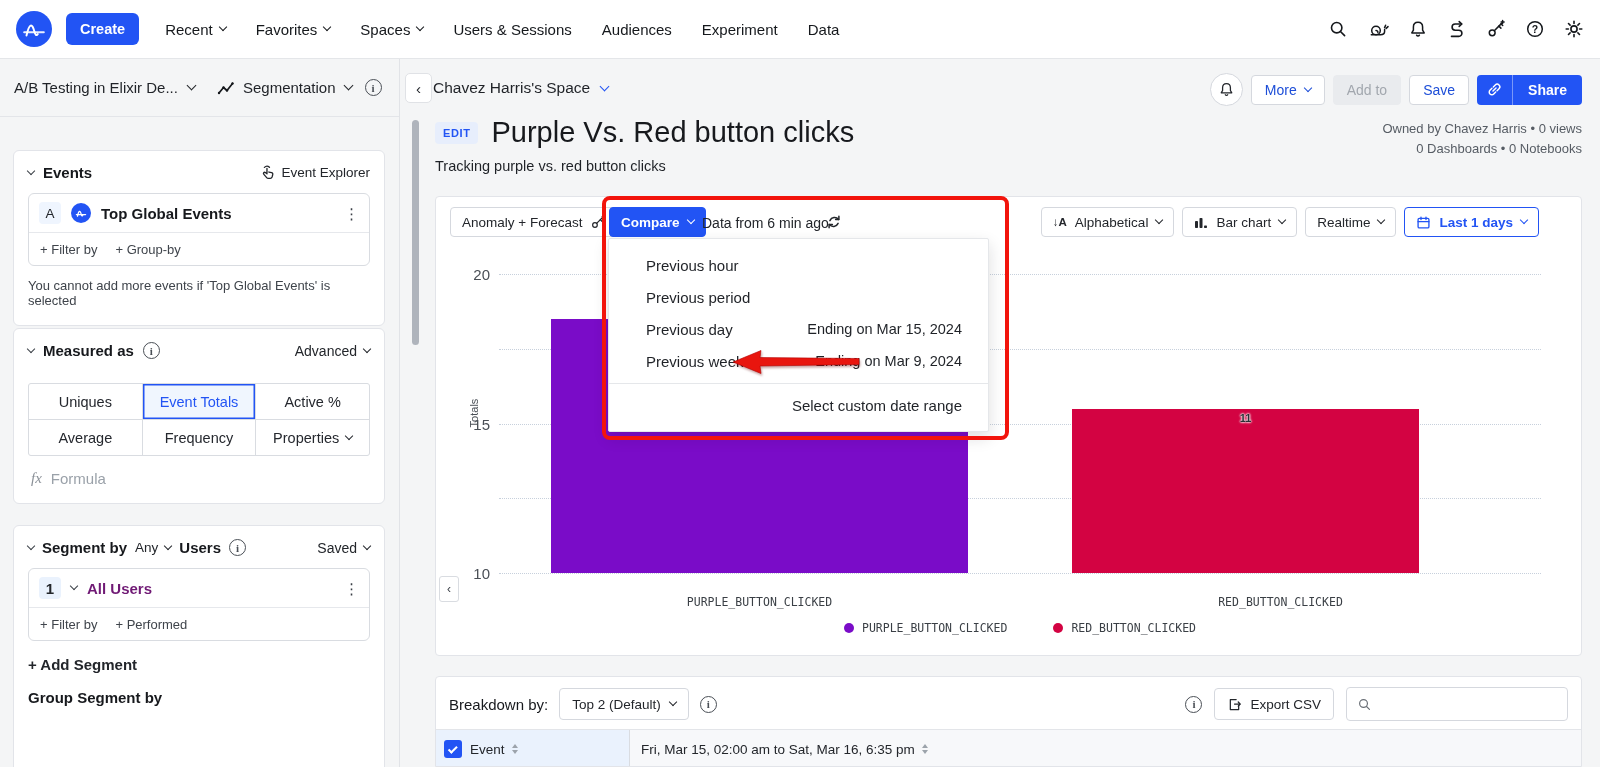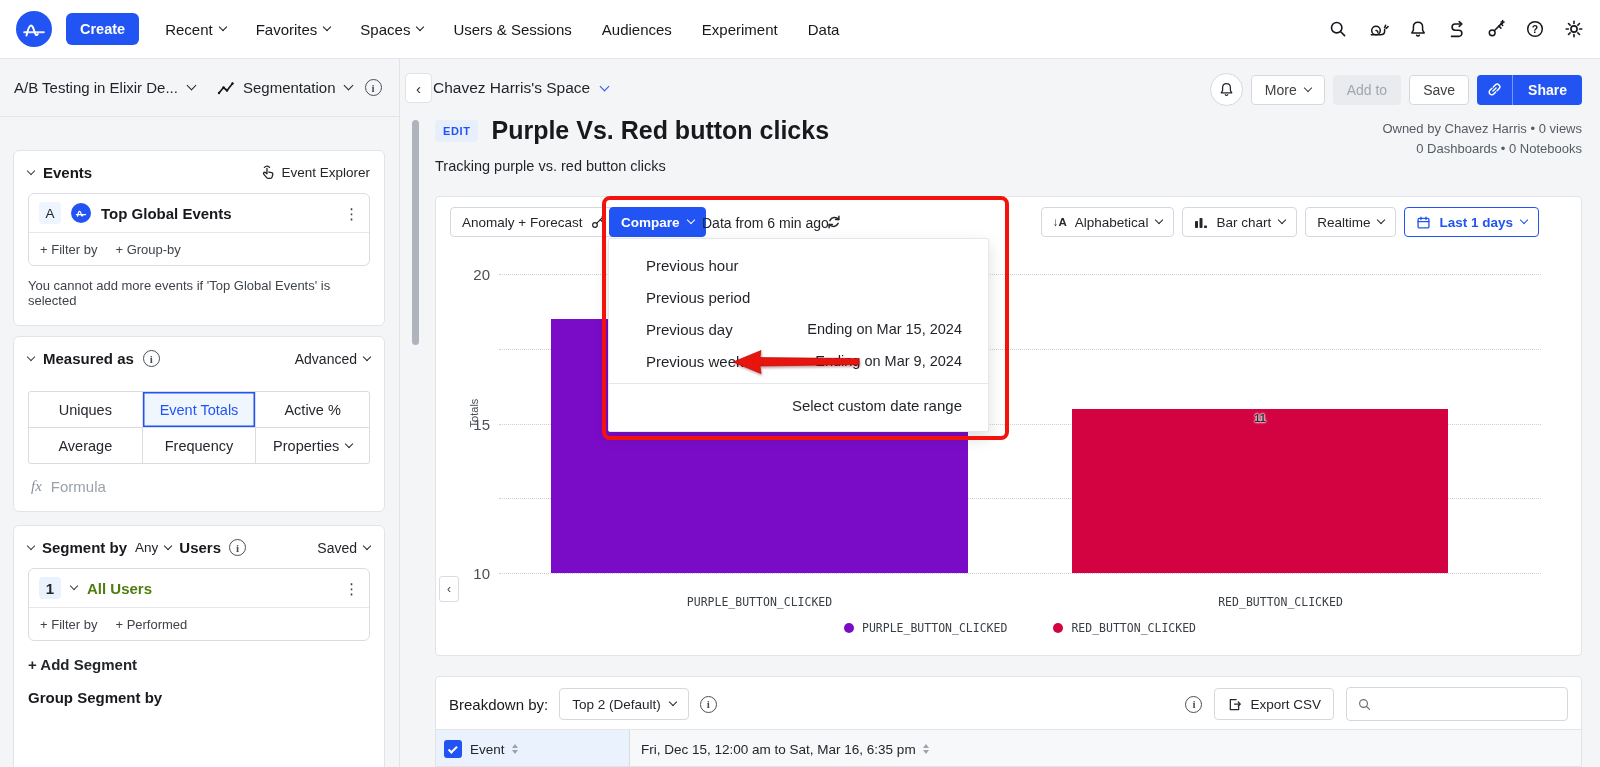--- a/index.html
+++ b/index.html
@@ -44,29 +44,29 @@
   .fx { font-family:"Liberation Serif",serif; font-style:italic; font-size:15px; color:#8A9097; }
   .formula-lbl { font-size:15px; color:#9AA1A9; }
   .seg-link { margin-top:15px; font-size:15px; font-weight:600; color:#23262B; cursor:pointer; }
   .seg-bold { margin-top:16px; font-size:15px; font-weight:700; color:#17191D; }
 
   
   .space-row { position:absolute; left:433px; top:79px; display:flex; align-items:center; gap:11px; z-index:2; font-size:15.5px; color:#1F2227; }
   .space-row .chev { color:#2254F4; }
   .actions { position:absolute; right:18px; top:73px; display:flex; align-items:center; gap:8px; z-index:2; }
   .bell-btn { width:33px; height:33px; border-radius:50%; background:#fff; border:1px solid #D5D8DE; display:flex; align-items:center; justify-content:center; cursor:pointer; }
-  .btn { display:inline-flex; align-items:center; gap:8px; height:30px; padding:0 13px; background:#fff; border:1px solid #D5D8DE; border-radius:4px; font-size:14px; color:#404040; cursor:pointer; white-space:nowrap; }
+  .btn { display:inline-flex; align-items:center; gap:8px; height:30px; padding:0 13px; background:#fff; border:1px solid #D5D8DE; border-radius:4px; font-size:14px; color:#1d4ed8; cursor:pointer; white-space:nowrap; }
   .btn.disabled { background:#E9EBEE; color:#A2A7AE; border-color:#E9EBEE; cursor:default; }
   .share-split { display:inline-flex; height:30px; border-radius:4px; overflow:hidden; cursor:pointer; }
   .share-link { width:36px; background:#2254F4; display:flex; align-items:center; justify-content:center; border-right:1px solid rgba(255,255,255,.4); }
   .share-main { background:#2254F4; color:#fff; font-size:14px; font-weight:600; display:flex; align-items:center; padding:0 15px; }
   .owned { position:absolute; right:18px; top:119px; text-align:right; font-size:13px; color:#565C64; line-height:1.55; z-index:2; }
   .title-row { position:absolute; left:435px; top:116px; display:flex; align-items:center; gap:13px; z-index:2; }
   .edit-badge { background:#E7EEFC; color:#2254F4; font-size:11px; font-weight:700; letter-spacing:.6px; padding:5px 8px; border-radius:4px; }
-  .page-title { font-size:25px; font-weight:700; color:#17191D; }
+  .page-title { font-size:29px; font-weight:400; color:#17191D; }
   .page-sub { position:absolute; left:435px; top:158px; font-size:14.5px; color:#1F2227; z-index:2; }
 
   
   .chart-card { position:absolute; left:435px; top:196px; width:1147px; height:460px; background:#fff; border:1px solid #E2E4E9; border-radius:4px; z-index:2; }
   .ctl { position:absolute; display:inline-flex; align-items:center; gap:8px; height:30px; padding:0 11px; background:#fff; border:1px solid #D5D8DE; border-radius:4px; font-size:13.5px; color:#23262B; cursor:pointer; white-space:nowrap; }
   .ctl.blue { background:#2254F4; border-color:#2254F4; color:#fff; font-weight:600; }
   .right-controls { position:absolute; right:42px; top:10px; display:flex; gap:8px; }
   .right-controls .ctl { position:static; }
   .ctl.range { border:1.5px solid #2254F4; color:#2254F4; font-weight:600; }
   .datafrom { position:absolute; left:266px; top:18px; font-size:14px; color:#23262B; }
@@ -251,21 +251,21 @@
       <span class="kebab">⋮</span>
     </div>
     <div class="ib-row2">
       <span>+ Filter by</span>
       <span>+ Group-by</span>
     </div>
   </div>
   <div class="note">You cannot add more events if 'Top Global Events' is selected</div>
 </div>
 
-<div class="card" style="top:336px;height:176px">
+<div class="card" style="top:328px;height:176px">
   <div class="card-head">
     <span class="chev sm" style="color:#3A3F46"></span>
     <span class="card-title">Measured as</span>
     <span class="info">i</span>
     <span class="muted-dd" style="margin-left:auto">
       <span>Advanced</span>
         <span class="chev sm"></span>
     </span>
   </div>
   <div class="mgrid" id="mgrid">
@@ -307,21 +307,21 @@
     <span class="info">i</span>
     <span class="muted-dd" style="margin-left:auto">
       <span>Saved</span>
         <span class="chev sm"></span>
     </span>
   </div>
   <div class="innerbox">
     <div class="ib-row1">
       <span class="abadge" style="background:#EAF2FD;font-weight:700;font-size:15px">1</span>
       <span class="chev sm" style="color:#3A3F46"></span>
-      <span style="font-size:15px;font-weight:700;color:#4d7c0f">All Users</span>
+      <span style="font-size:15px;font-weight:700;color:#701a75">All Users</span>
       <span class="kebab">⋮</span>
     </div>
     <div class="ib-row2">
       <span>+ Filter by</span>
       <span>+ Performed</span>
     </div>
   </div>
   <div class="seg-link">+ Add Segment</div>
   <div class="seg-bold">Group Segment by</div>
 </div>
@@ -433,21 +433,21 @@
       <div class="gridline" style="top: 149.5px;">
         <span class="ytick" style="top: 149.5px;">10</span>
       </div>
       <div class="gridline" style="top: 74.75px;">
         <span class="ytick" style="top: 74.75px;">15</span>
       </div>
       <div class="gridline" style="top: 0px;">
         <span class="ytick" style="top: 0px;">20</span>
       </div>
       <div class="bar" style="left: 52.1px; width: 416.8px; height: 254.15px; background: rgb(122, 12, 200);"></div>
-      <div class="bar" style="left: 573.1px; width: 376px; height: 164.45px; background: rgb(211, 3, 66);">
+      <div class="bar" style="left: 573.1px; width: 347px; height: 164.45px; background: rgb(211, 3, 66);">
         <span class="bar-label">11</span>
       </div>
     </div>
   <div class="xlabels" id="xlabels">
       <span class="xlabel">PURPLE_BUTTON_CLICKED</span>
       <span class="xlabel">RED_BUTTON_CLICKED</span>
     </div>
   <div class="legend" id="legend">
       <span class="legend-item">
         <span class="ldot" style="background: rgb(122, 12, 200);"></span>
@@ -525,20 +525,20 @@
         </span>
     </div>
     <div class="cellB">
       <span>Event</span>
       <span class="sort">
           <i class="up"></i>
           <i class="down"></i>
         </span>
     </div>
     <div class="cellC">
-      <span>Fri, Dec 15, 12:00 am to Sat, Mar 16, 6:35 pm</span>
+      <span>Fri, Mar 15, 02:00 am to Sat, Mar 16, 6:35 pm</span>
       <span class="sort">
           <i class="up"></i>
           <i class="down"></i>
         </span>
     </div>
   </div>
 </div>
 
 </body></html>

